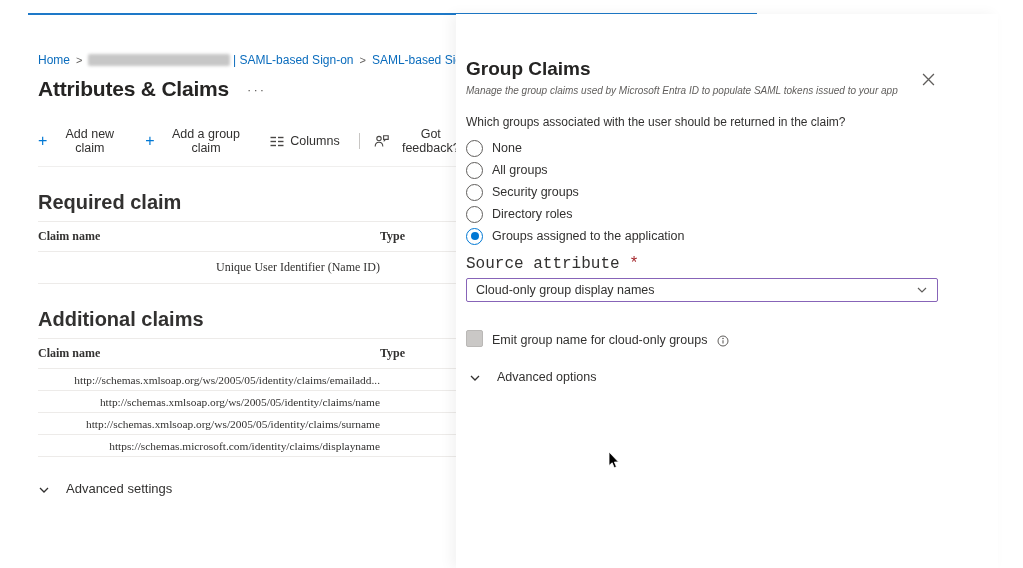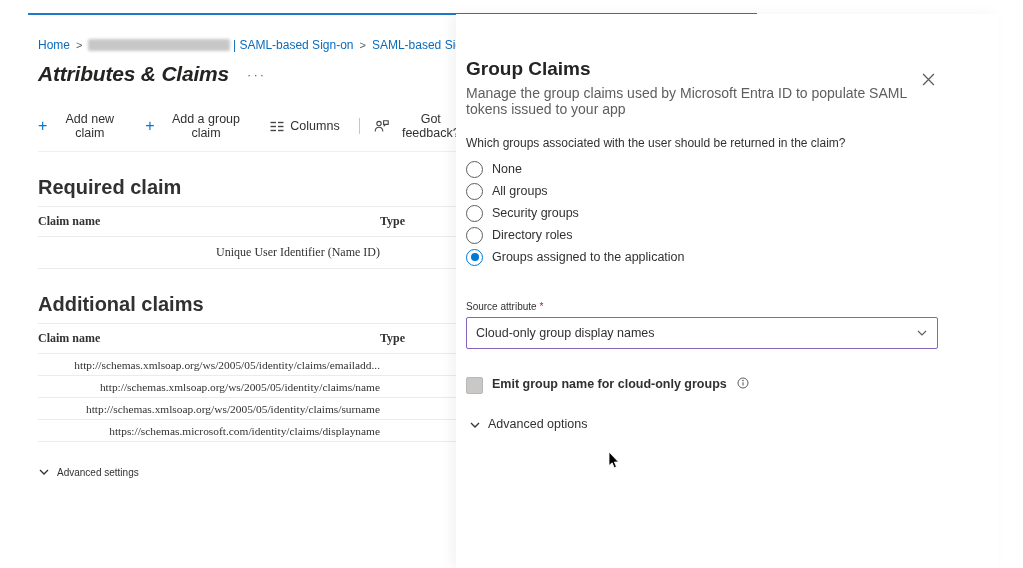--- a/index.html
+++ b/index.html
@@ -3,66 +3,66 @@
 <meta charset="utf-8">
 <style>
   * { margin:0; padding:0; box-sizing:border-box; }
   html,body { background:#ffffff; }
   body { font-family:"Liberation Sans","DejaVu Sans",sans-serif; color:#323130; }
   .screen { position:relative; width:1023px; height:568px; background:#fff; overflow:hidden; }
 
   .topline { position:absolute; left:28px; top:13px; width:729px; height:2px; background:#1e79c8; }
 
   
-  .left { position:absolute; left:28px; top:0; width:458px; }
+  .left { position:absolute; left:28px; top:15px; width:458px; }
   .breadcrumb { margin:38px 0 0 10px; font-size:12px; white-space:nowrap; display:flex; align-items:center; }
   .breadcrumb a { color:#0a6cbd; text-decoration:none; cursor:pointer; }
   .breadcrumb .sep { color:#605e5c; margin:0 6px; font-size:11px; }
   .blur { display:inline-block; width:148px; height:12px; background:#c7c7c7; border-radius:2px; filter:blur(1.6px); margin-right:3px; }
 
   .title-row { margin:10px 0 0 10px; display:flex; align-items:center; }
-  .title-row h1 { font-size:21px; font-weight:700; color:#252423; letter-spacing:-.2px;font-style:italic; }
+  .title-row h1 { font-size:21px; font-weight:700; color:#252423; letter-spacing:-.2px; }
   .more { margin-left:18px; color:#605e5c; font-size:13px; letter-spacing:2px; cursor:pointer; }
 
   .toolbar { margin:26px 0 0 10px; display:flex; align-items:center; padding-bottom:11px; border-bottom:1px solid #f0efee; }
   .tb { display:inline-flex; align-items:center; gap:6px; background:none; border:none; font-family:inherit; font-size:12.5px; color:#323130; cursor:pointer; margin-right:19px; padding:0; }
   .plus { color:#0078d4; font-size:16px; line-height:12px; font-weight:400; }
   .tb-divider { width:1px; height:16px; background:#c8c6c4; margin:0 14px 0 0; }
 
   .section-title { margin:24px 0 0 10px; font-size:20px; font-weight:700; color:#323130; }
   .table { margin:7px 0 0 10px; width:452px; }
   .thead, .trow { display:grid; grid-template-columns:342px 1fr; align-items:center; }
   .thead { border-top:1px solid #edebe9; border-bottom:1px solid #edebe9; padding:7px 0; font-size:12px; font-weight:700; }
   .trow { border-bottom:1px solid #edebe9; padding:8px 0; font-size:12px; cursor:pointer;text-align:right; }
   .trow.small { padding:4.5px 0; font-size:11.4px; }
   .cell { white-space:nowrap; overflow:hidden;font-family:Liberation Serif, serif; }
 
-  .collapse { display:flex; align-items:flex-end; gap:7px; cursor:pointer; }
-  .left .collapse { margin:24px 0 0 10px; font-size:10px; }
+  .collapse { display:flex; align-items:flex-end; gap:16px; cursor:pointer; }
+  .left .collapse { margin:24px 0 0 10px; font-size:13px; }
 
   
   .panel { position:absolute; left:456px; top:14px; width:542px; height:554px; background:#fff; z-index:5;
            box-shadow:-5px 0 12px rgba(0,0,0,.05); padding:44px 60px 0 10px; }
   .panel h1 { font-size:19px; font-weight:700; color:#252423; }
   .close-btn { position:absolute; top:56px; right:60px; background:none; border:none; cursor:pointer; padding:3px; line-height:0; }
-  .subtitle { margin-top:5px; font-size:14px; color:#605e5c; }
+  .subtitle { margin-top:5px; font-size:10px; color:#605e5c;font-style:italic; }
   .question { margin-top:19px; font-size:12px; color:#323130; }
 
   .radios { margin-top:8px; }
   .radio-row { display:flex; align-items:center; gap:9px; height:22px; font-size:12.5px; cursor:pointer; }
   .radio { width:17px; height:17px; border:1px solid #605e5c; border-radius:50%; background:#fff; position:relative; flex:none; }
   .radio-row.selected .radio { border-color:#0078d4; }
   .radio-row.selected .radio::after { content:""; position:absolute; inset:3.5px; border-radius:50%; background:#0078d4; }
 
-  .field-label { margin-top:33px; font-size:10px; }
+  .field-label { margin-top:8px; font-size:16px;font-family:Liberation Mono, monospace; }
   .req { color:#a4262c; }
-  .dropdown { margin-top:5px; height:32px; width:100%; border:1px solid #8764b8; border-radius:2px; background:#fff;
+  .dropdown { margin-top:5px; height:24px; width:100%; border:1px solid #8764b8; border-radius:2px; background:#fff;
               display:flex; align-items:center; justify-content:space-between; padding:0 9px; font-size:12.5px; cursor:pointer; }
 
-  .check-row { margin-top:28px; display:flex; align-items:flex-start; gap:9px; font-size:12.5px; cursor:pointer;font-weight:bold; }
+  .check-row { margin-top:28px; display:flex; align-items:flex-end; gap:9px; font-size:12.5px; cursor:pointer; }
   .checkbox { width:17px; height:17px; border:1px solid #bab8b6; background:#cac8c6; border-radius:2px; flex:none; }
   .info-icon { margin-left:1px; line-height:0; }
 
   .panel .collapse { margin:23px 0 0 3px; font-size:12.5px; }
 
   .cursor { position:absolute; left:608px; top:452px; z-index:10; pointer-events:none; }
 </style>
 </head>
 <body>
 

